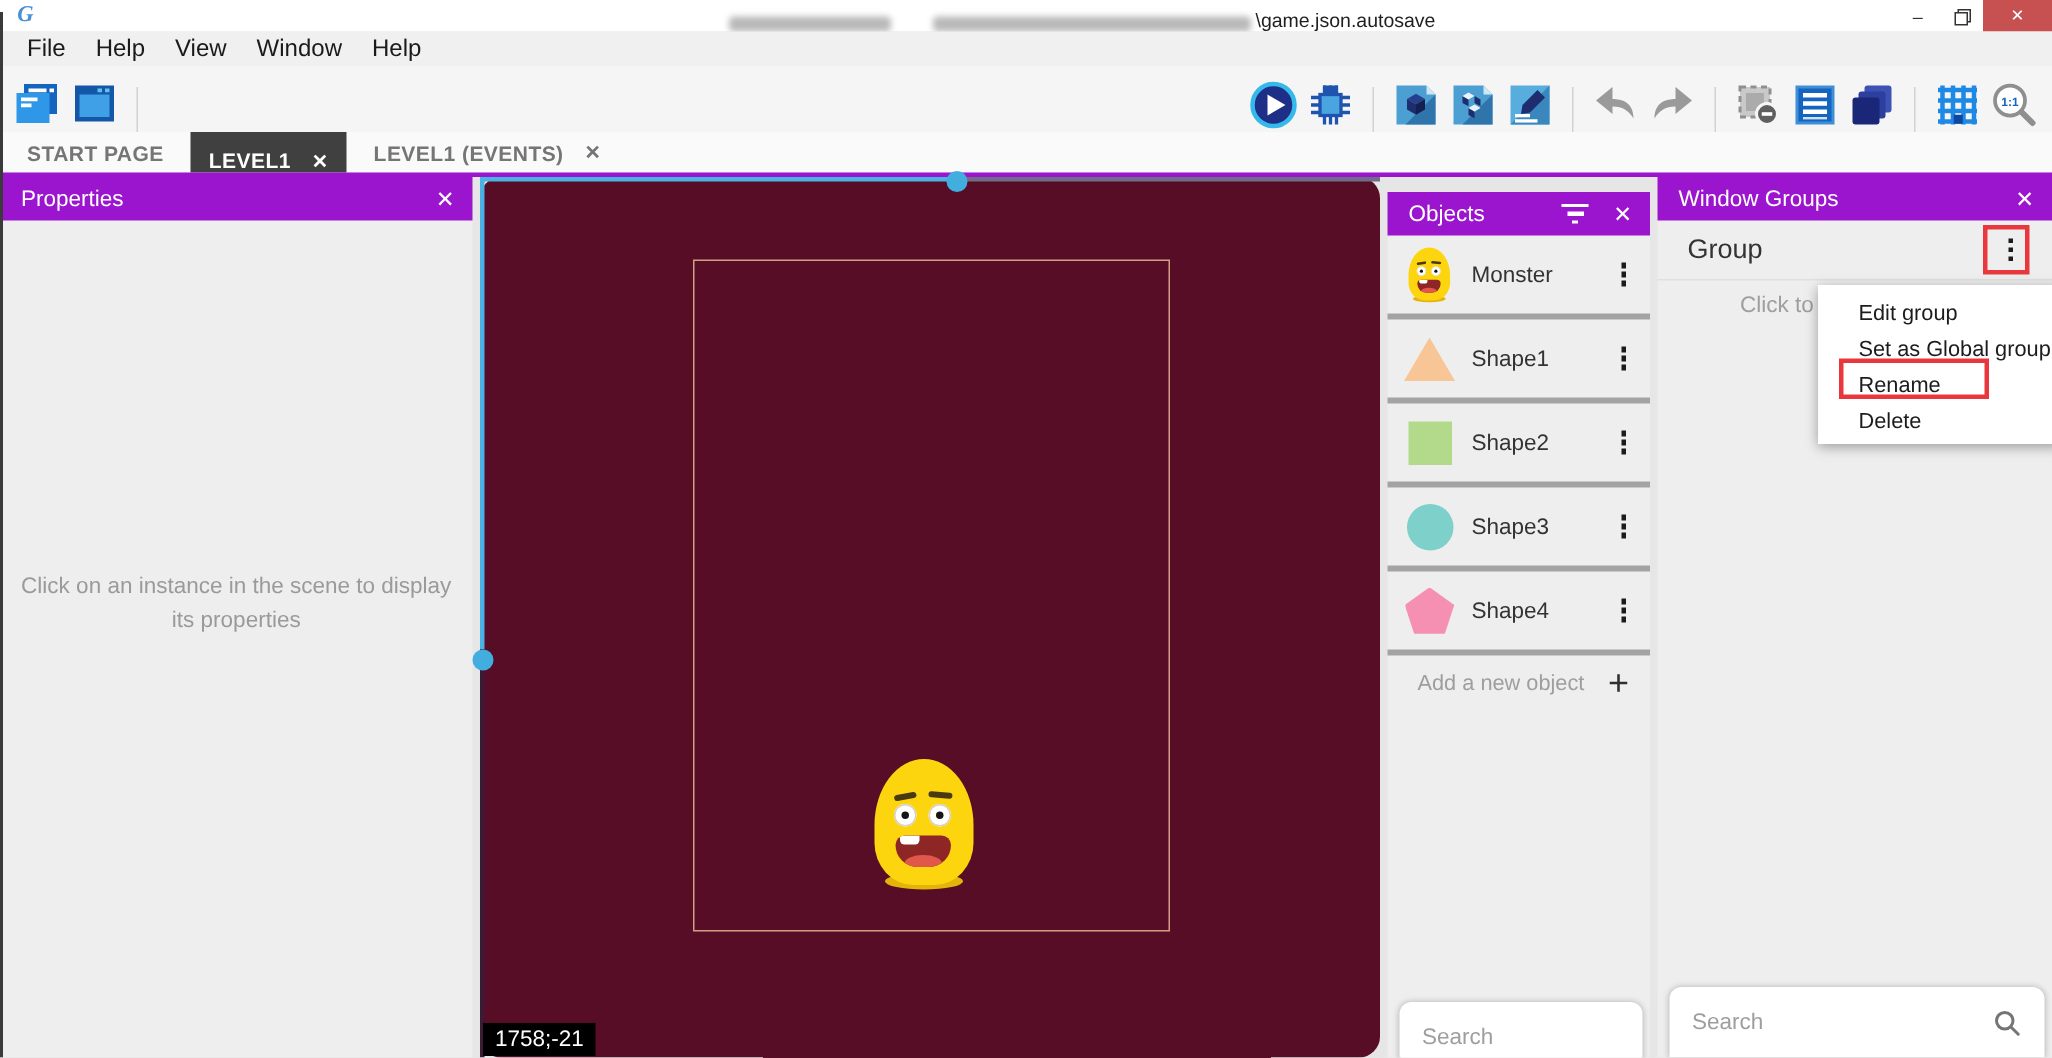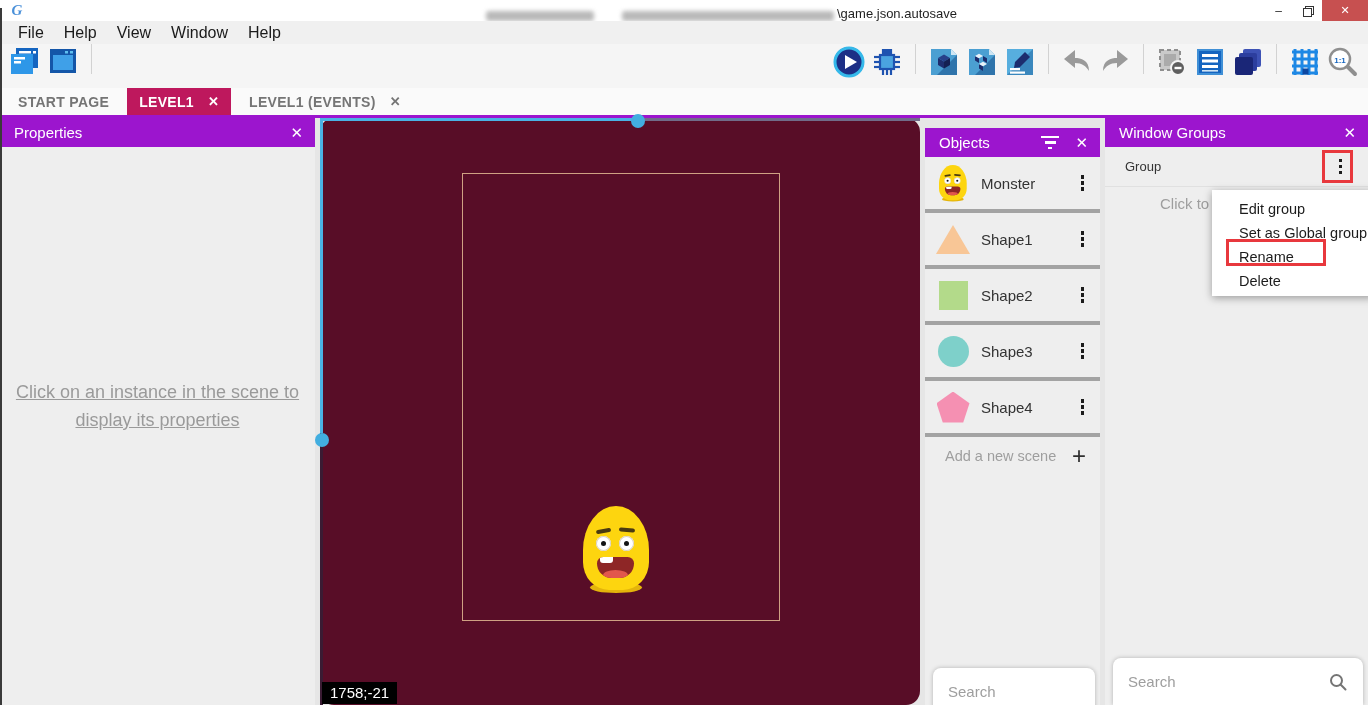--- a/index.html
+++ b/index.html
@@ -24,44 +24,44 @@
   .win-btn { width:29px; height:21px; display:flex; align-items:center; justify-content:center; color:#333; font-size:12px; }
   .win-btn.close { width:46px; background:#c75050; color:#fff; font-size:11px; }
   .restore-glyph { width:9px; height:9px; position:relative; }
   .restore-glyph::before { content:""; position:absolute; left:2px; top:0; width:7px; height:7px; border:1px solid #333; }
   .restore-glyph::after { content:""; position:absolute; left:0; top:2px; width:7px; height:7px; border:1px solid #333; background:#fff; }
 
   .menubar { left:0; top:21px; width:1368px; height:23px; background:#f0f0f0; display:flex; align-items:center; padding-left:8px; }
   .menu-item { font-size:16px; color:#1a1a1a; padding:0 10px; line-height:23px; }
 
   
-  .toolbar { left:0; top:44px; width:1368px; height:44px; background:#f5f5f5; display:flex; align-items:flex-start; padding:0 6px; }
+  .toolbar { left:0; top:44px; width:1368px; height:44px; background:#f5f5f5; display:flex; align-items:flex-end; padding:0 6px; }
   .tb-icon { width:36px; height:36px; display:flex; align-items:center; justify-content:center; margin:0 1px; }
   .tb-sep { width:1px; height:30px; background:#d2d2d2; margin:0 9px; }
   .tb-spacer { flex:1; }
 
   
   .tabbar { left:0; top:88px; width:1368px; height:27px; background:#fafafa; display:flex; align-items:stretch; }
   .tab { display:flex; align-items:center; padding:0 18px; font-size:14px; color:#757575; letter-spacing:.3px;font-weight:bold; }
-  .tab.active { background:#be185d; color:#fff; padding:0 12px; }
+  .tab.active { background:#404040; color:#fff; padding:0 12px;align-items:flex-end; }
   .tab .tab-close { margin-left:14px; font-size:13px; }
   .tab.active .tab-close { color:#fff; }
   .tab-underline { left:0; top:115px; width:1368px; height:3px; background:#9c15ce; }
 
   
   .panel-header { height:29px; background:#9c15ce; color:#fff; display:flex; align-items:center; padding:0 12px 0 14px; }
   .panel-title { font-size:15px; }
   .panel-x { margin-left:auto; font-size:15px; color:#fff; }
   .filter-icon { display:flex; flex-direction:column; align-items:center; gap:3px; margin-left:auto; margin-right:16px; }
   .filter-icon i { display:block; height:2.5px; background:#fff; }
   .filter-icon i:nth-child(1){ width:18px; } .filter-icon i:nth-child(2){ width:11px; } .filter-icon i:nth-child(3){ width:4px; }
 
   
   .props-panel { left:0; top:118px; width:315px; height:587px; background:#eeeeee; }
-  .props-placeholder { margin:232px 10px 0; text-align:center; font-size:18px; line-height:1.55; color:#9a9a9a;text-decoration:underline; }
+  .props-placeholder { margin:232px 10px 0; text-align:center; font-size:15px; line-height:1.55; color:#9a9a9a; }
 
   
   .canvas { left:320px; top:118px; width:600px; height:587px; background:#580d27;border-radius:14px; }
   .edge-top-blue { left:0; top:0; width:318px; height:3px; background:#4ab2e4; }
   .edge-top-gray { left:318px; top:0; width:282px; height:3px; background:#716c89; }
   .edge-left-blue { left:0; top:0; width:3px; height:315px; background:#4ab2e4; }
   .edge-left-dark { left:0; top:315px; width:3px; height:272px; background:#3a1b33; }
   .handle-dot { width:14px; height:14px; border-radius:50%; background:#42aee0; }
   .scene-rect { left:142px; top:55px; width:318px; height:448px; border:1px solid #cfa183; }
   .coords { left:2px; bottom:1px; background:#000; color:#fff; font-size:15px; padding:2px 8px 3px; }
@@ -99,21 +99,21 @@
   .add-plus { margin-left:auto; margin-right:14px; font-size:24px; font-weight:400; color:#2f2f2f; line-height:20px; }
 
   .search-card { position:absolute; bottom:0; left:8px; right:5px; height:47px; background:#fff; border-radius:8px 8px 0 0;
                  box-shadow:0 0 4px rgba(0,0,0,.25); display:flex; align-items:center; padding:0 15px; }
   .search-input { border:none; outline:none; flex:1; font-size:15px; color:#333; font-family:"Liberation Sans",sans-serif; background:transparent; }
   .search-input::placeholder { color:#9e9e9e; }
 
   
   .groups-panel { left:1105px; top:118px; width:263px; height:587px; background:#eeeeee; }
   .group-row { height:40px; display:flex; align-items:center; border-bottom:1px solid #e0e0e0; }
-  .group-label { margin-left:20px; font-size:13px; color:#333; }
+  .group-label { margin-left:20px; font-size:18px; color:#333; }
   .group-dots { margin-left:auto; margin-right:26px; display:flex; flex-direction:column; gap:2.5px; }
   .group-dots i { width:3.5px; height:3.5px; background:#1b1b1b; display:block; }
   .occluded-text { position:absolute; left:55px; top:77px; font-size:15px; color:#9e9e9e; }
   .ctx-menu { position:absolute; left:107px; top:72px; width:162px; height:106px; background:#fff;
               box-shadow:0 2px 8px rgba(0,0,0,.35); z-index:20; padding-top:7px; }
   .ctx-item { height:24px; line-height:24px; padding-left:27px; font-size:14.5px; color:#1c1c1c; }
 
   
   .anno { border:3px solid #e8383d; z-index:50; pointer-events:none; }
   .anno-dots { left:1322px; top:150px; width:31px; height:33px; }
@@ -408,21 +408,21 @@
         <div class="shape-pe"></div>
       </div>
     <span class="obj-label">Shape4</span>
     <span class="row-dots">
         <i></i>
         <i></i>
         <i></i>
       </span>
   </div>
   <div class="add-row">
-    <span class="add-label">Add a new scene</span>
+    <span class="add-label">Add a new object</span>
     <span class="add-plus">+</span>
   </div>
 
   <div class="search-card">
     <input class="search-input" placeholder="Search" style="">
     <svg width="20" height="20" viewBox="0 0 20 20">
         <circle cx="8.5" cy="8.5" r="5.5" fill="none" stroke="#757575" stroke-width="2"></circle>
         <line x1="12.8" y1="12.8" x2="17.5" y2="17.5" stroke="#757575" stroke-width="2" stroke-linecap="round"></line>
       </svg>
   </div>

